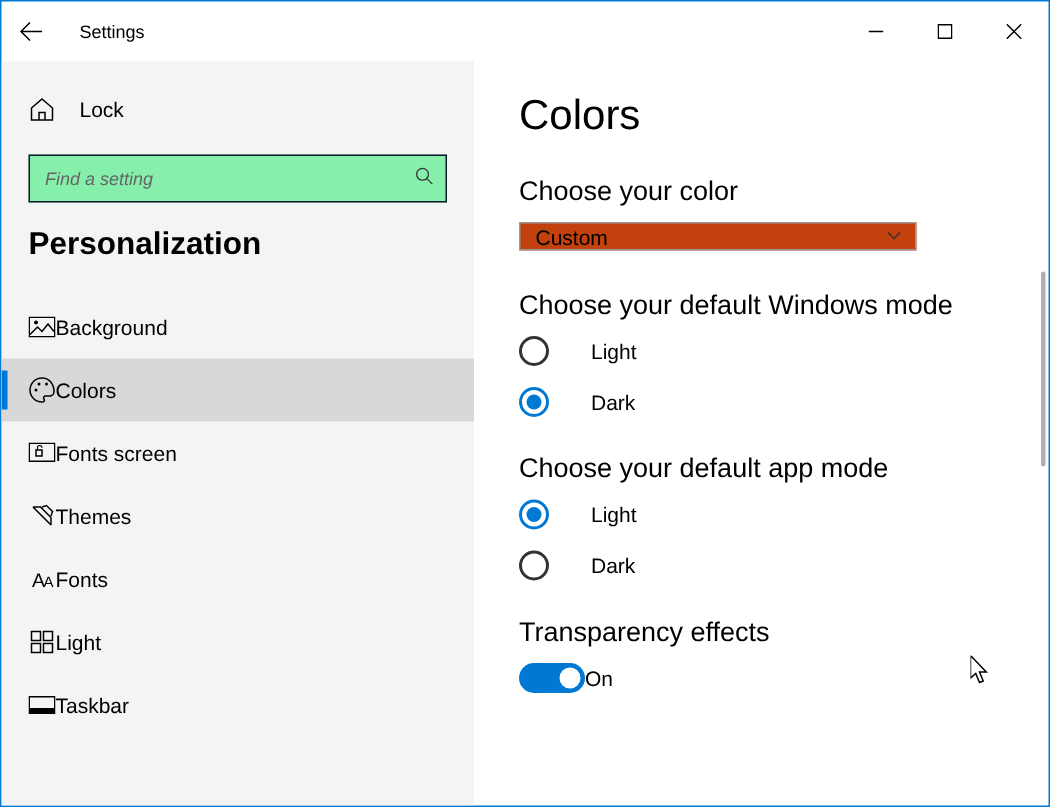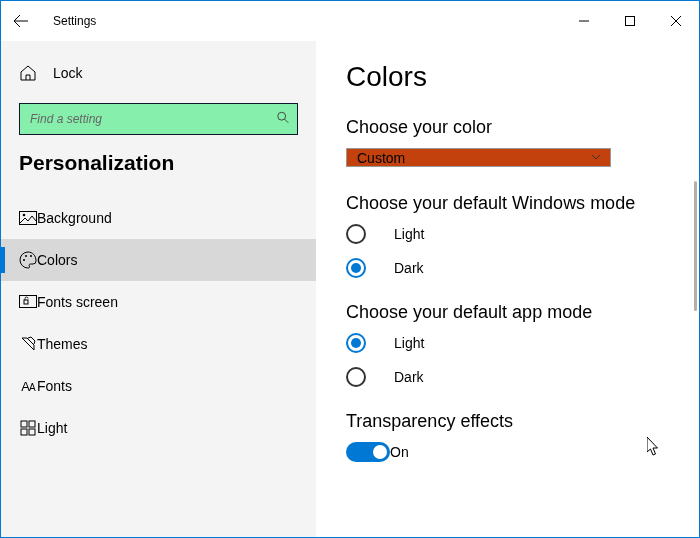--- a/index.html
+++ b/index.html
@@ -295,20 +295,29 @@
             <svg width="16" height="16" viewBox="0 0 16 16">
               <rect x="1" y="1" width="6" height="6" stroke="#000" fill="none"></rect>
               <rect x="9" y="1" width="6" height="6" stroke="#000" fill="none"></rect>
               <rect x="1" y="9" width="6" height="6" stroke="#000" fill="none"></rect>
               <rect x="9" y="9" width="6" height="6" stroke="#000" fill="none"></rect>
             </svg>
           </span>
         <span>Light</span>
       </div>
 
+      <div class="nav-item">
+        <span class="nav-icon">
+            <svg width="18" height="12" viewBox="0 0 18 12">
+              <rect x="0.5" y="0.5" width="17" height="11" stroke="#000" fill="none"></rect>
+              <rect x="0.5" y="8" width="17" height="3.5" fill="#000"></rect>
+            </svg>
+          </span>
+        <span>Taskbar</span>
+      </div>
     </div>
 
     <div class="main">
       <h1 class="page-title">Colors</h1>
 
       <div class="group-label">Choose your color</div>
       <div class="dropdown">
         <span>Custom</span>
         <span class="dropdown-chevron">
           <svg width="12" height="12" viewBox="0 0 12 12">

